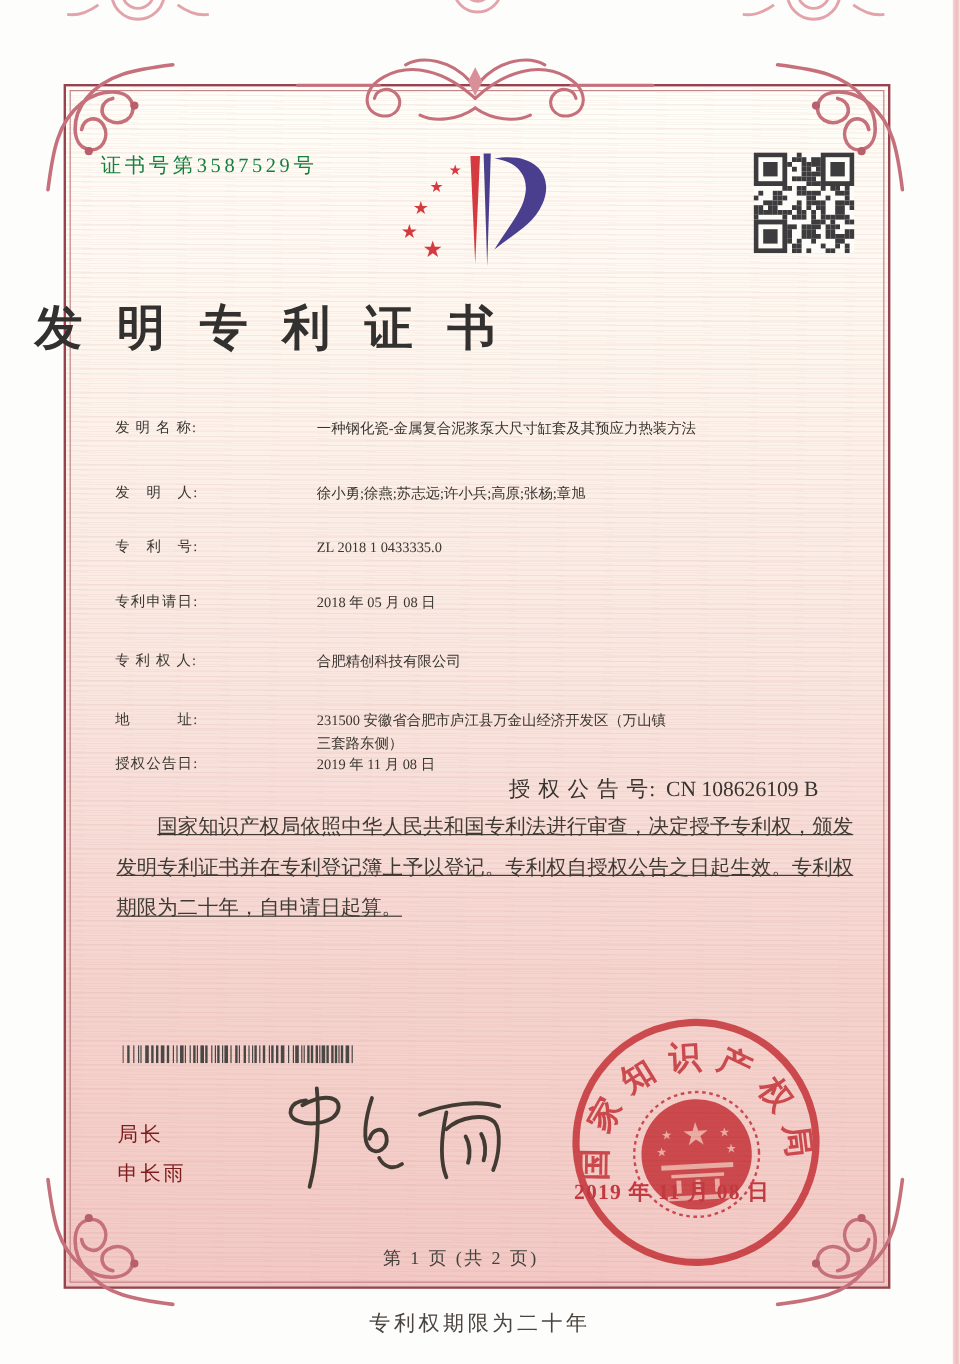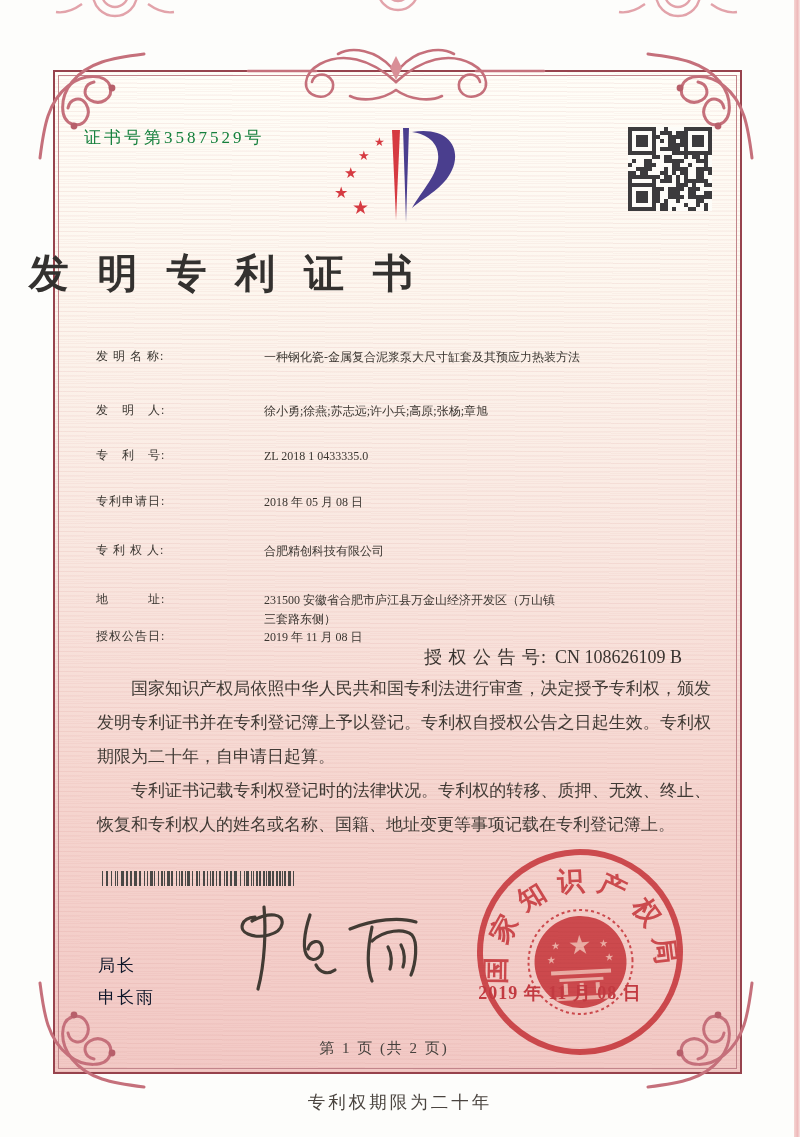--- a/index.html
+++ b/index.html
@@ -47,26 +47,26 @@
 
   
   .field{left:96px;font-size:12px;color:#3a3530;white-space:nowrap;}
   .field .lbl{display:inline-block;width:168px;letter-spacing:1px;color:#393530;vertical-align:top;}
   .field .val{display:inline-block;white-space:pre-line;max-width:460px;line-height:1.55;vertical-align:top;}
   .grant-right{left:424px;font-size:18px;white-space:nowrap;}
   .grant-right .lbl{letter-spacing:1px;margin-right:8px;}
 
   
   .body-text{left:97px;top:672px;width:614px;font-size:17px;line-height:2.0;
-    color:#403a35;text-align:justify;font-style:normal;}
+    color:#403a35;text-align:justify;font-style:normal;text-decoration:underline;}
   .body-text p{margin:0;text-indent:2em;}
 
   
   .barcode{left:102px;top:871px;width:196px;height:15px;}
-  .officer{left:98px;top:930px;font-size:17px;color:#0f172a;line-height:1.9;letter-spacing:2px;margin-top:20px;}
+  .officer{left:98px;top:930px;font-size:17px;color:#7f1d1d;line-height:1.9;letter-spacing:2px;}
   .signature{left:222px;top:905px;width:200px;height:92px;}
   .signature path{stroke:#423b34;stroke-width:3.2;fill:none;stroke-linecap:round;stroke-linejoin:round;}
 
   .seal{left:468px;top:840px;width:224px;height:224px;mix-blend-mode:multiply;}
   .seal-date{left:452px;top:981px;width:216px;text-align:center;font-size:18px;
     font-weight:700;color:#c23a41;letter-spacing:1px;}
 
   .page-no{left:0;right:32px;top:1039px;text-align:center;font-size:15px;color:#45413d;letter-spacing:2px;}
   .back-note{left:0;right:0;top:1090px;text-align:center;font-size:17.5px;color:#4a443f;letter-spacing:3px;}
 </style>
@@ -335,21 +335,20 @@
 </div>
 <div class="abs field" style="top:628px">
   <span class="lbl">授权公告日:</span><span class="val">2019 年 11 月 08 日</span>
 </div>
 <div class="abs grant-right" style="top:645px">
   <span class="lbl">授 权 公 告 号:</span><span class="val">CN 108626109 B</span>
 </div>
 
 <div class="abs body-text">
   <p>国家知识产权局依照中华人民共和国专利法进行审查，决定授予专利权，颁发发明专利证书并在专利登记簿上予以登记。专利权自授权公告之日起生效。专利权期限为二十年，自申请日起算。</p>
-  <p>专利证书记载专利权登记时的法律状况。专利权的转移、质押、无效、终止、恢复和专利权人的姓名或名称、国籍、地址变更等事项记载在专利登记簿上。</p>
 </div>
 
 <svg class="abs barcode" viewBox="0 0 196 15">
   <g id="barcode-bars" fill="#4a4846">
       <rect x="0" y="0" width="1" height="15"></rect>
       <rect x="4" y="0" width="2" height="15"></rect>
       <rect x="9" y="0" width="1" height="15"></rect>
       <rect x="13" y="0" width="1" height="15"></rect>
       <rect x="15" y="0" width="1" height="15"></rect>
       <rect x="19" y="0" width="3" height="15"></rect>

